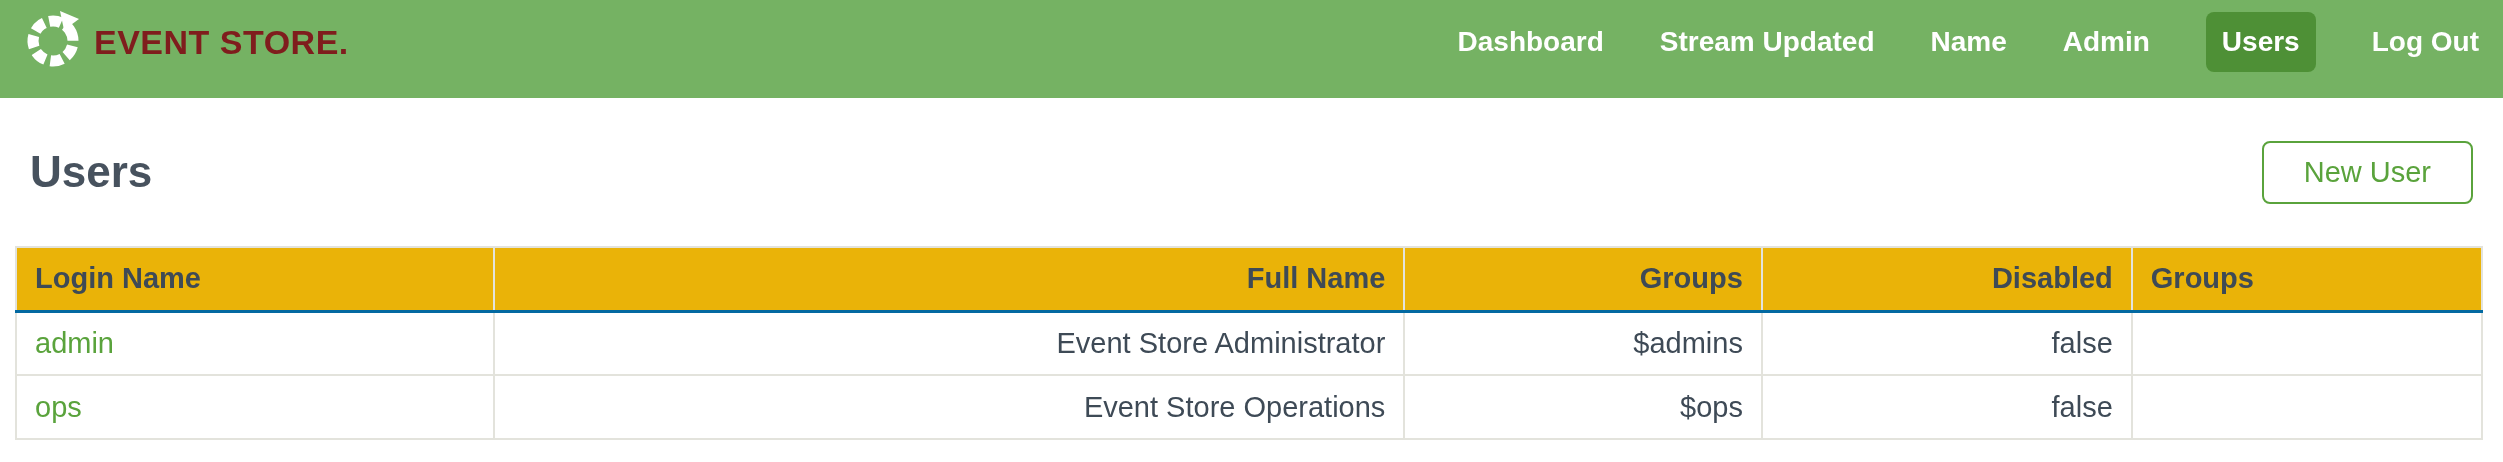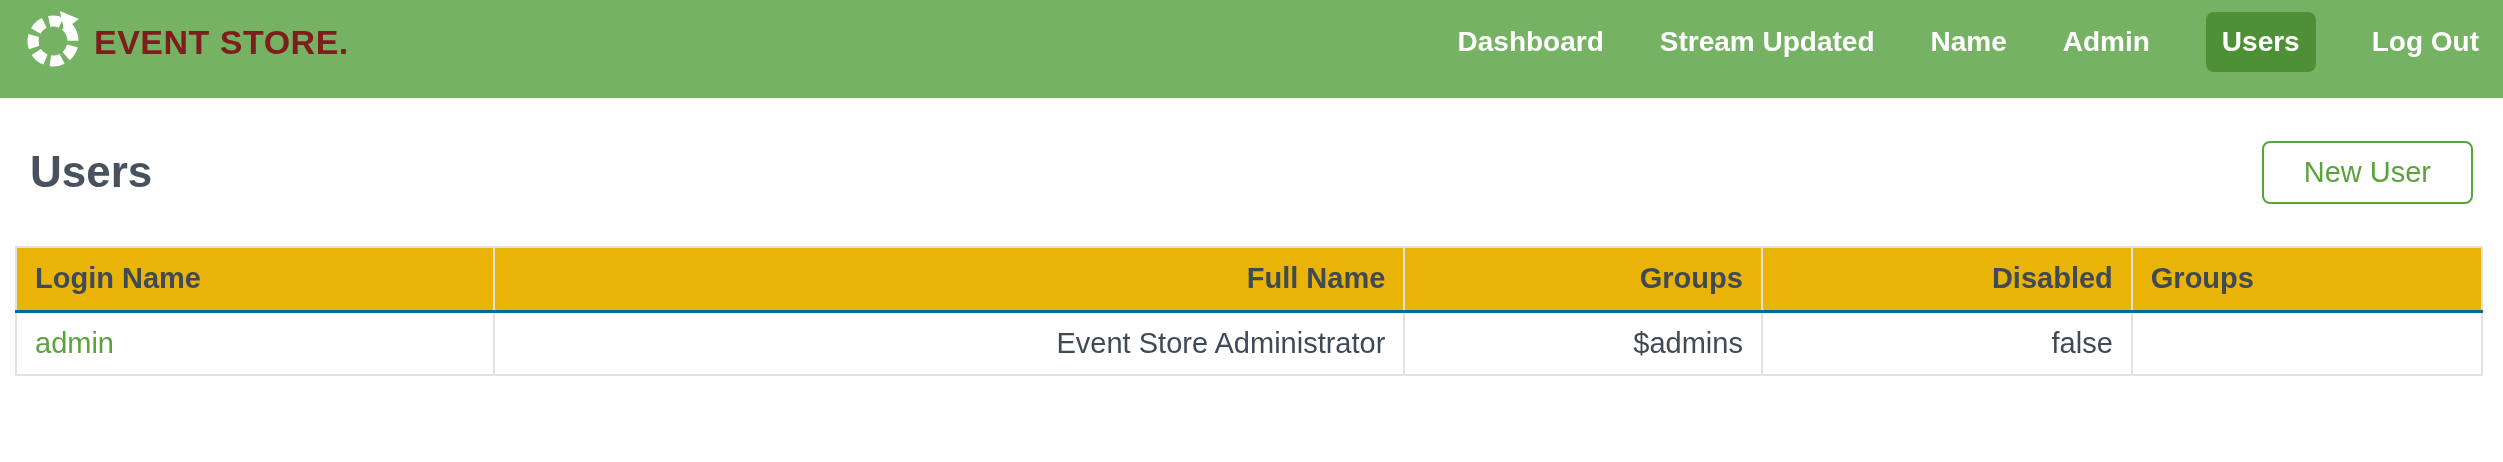--- a/index.html
+++ b/index.html
@@ -161,14 +161,23 @@
   <tbody>
     <tr>
       <td class="al">
         <a class="login-link">admin</a>
       </td>
       <td class="ar">Event Store Administrator</td>
       <td class="ar">$admins</td>
       <td class="ar">false</td>
       <td class="al"></td>
     </tr>
+    <tr>
+      <td class="al">
+        <a class="login-link">ops</a>
+      </td>
+      <td class="ar">Event Store Operations</td>
+      <td class="ar">$ops</td>
+      <td class="ar">false</td>
+      <td class="al"></td>
+    </tr>
   </tbody>
 </table>
 
 </body></html>

